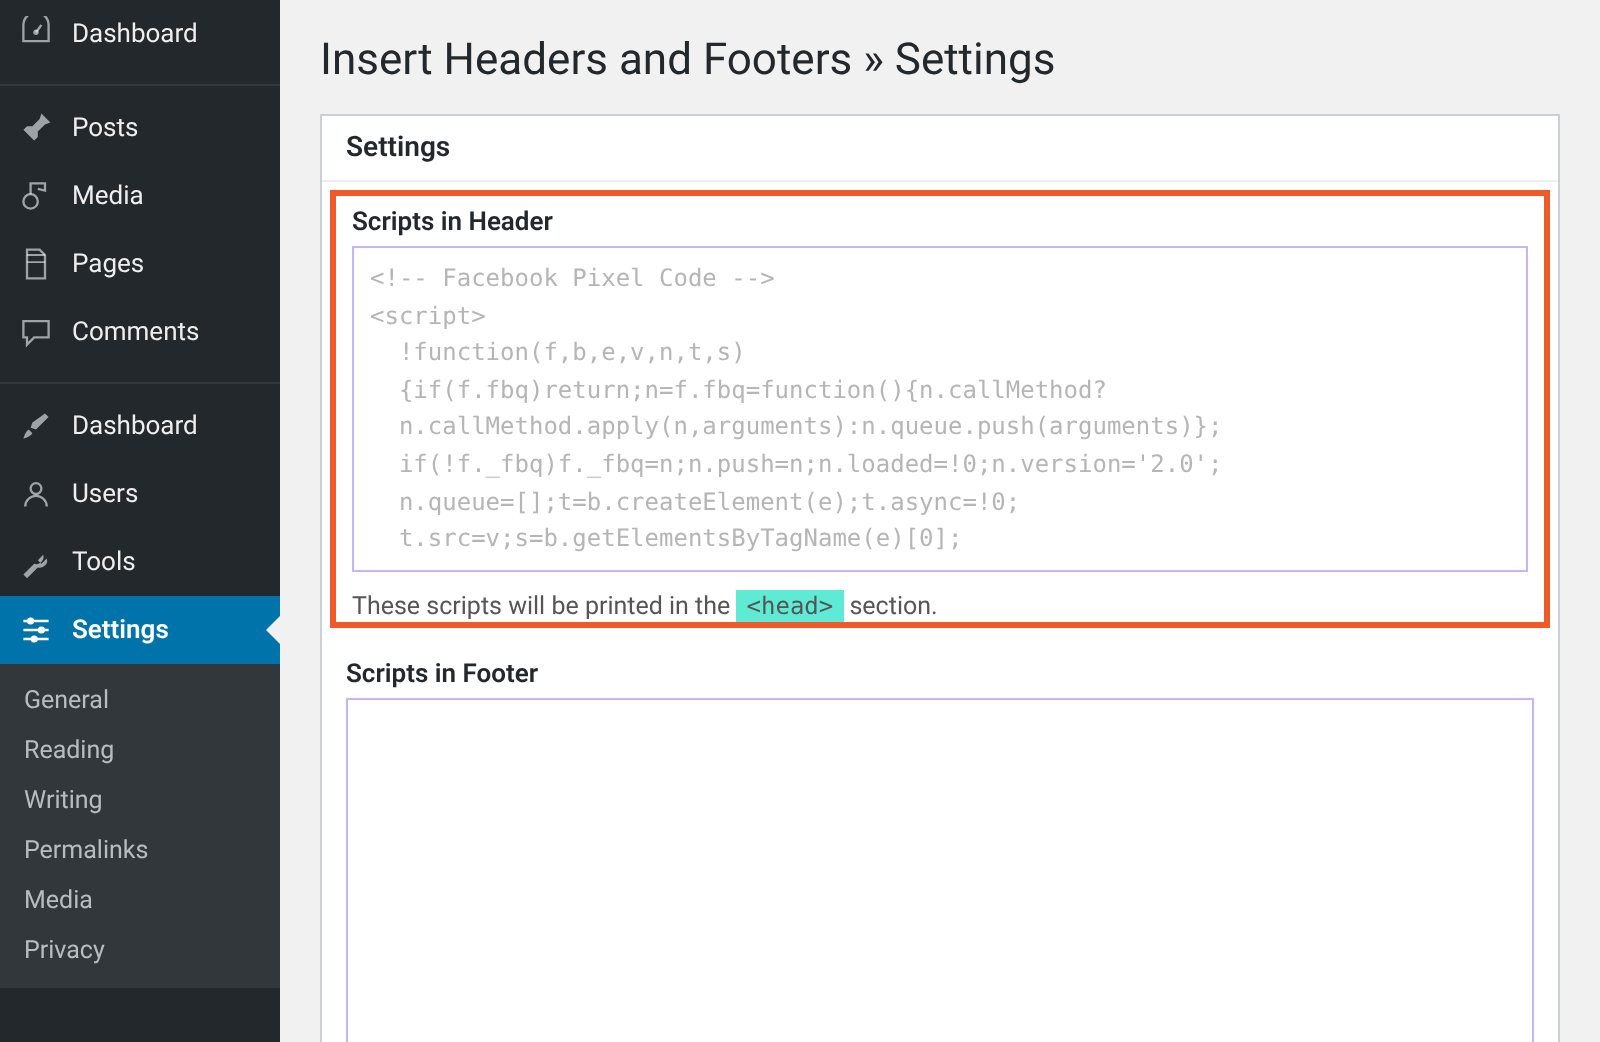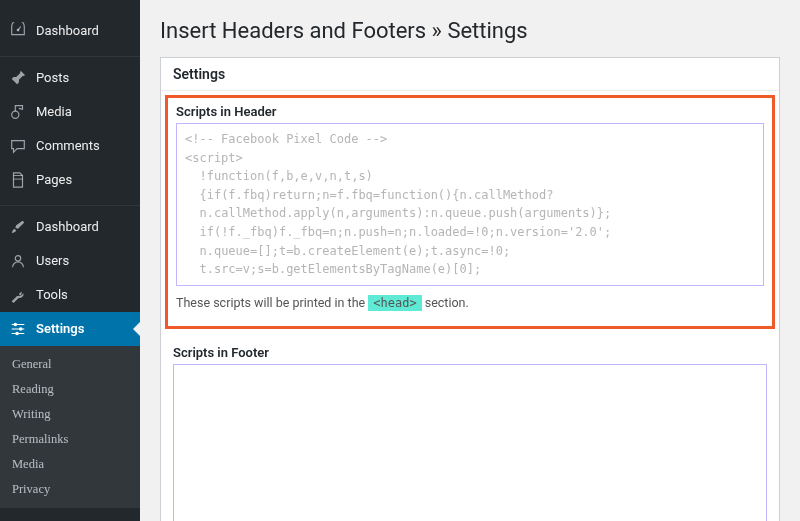--- a/index.html
+++ b/index.html
@@ -15,21 +15,20 @@
   }
   
   .sidebar {
     width: 140px;
     background: #23282d;
     color: #eee;
     font-size: 13px;
     display: flex;
     flex-direction: column;
     overflow-y: auto;
-    justify-content: center;
   }
   .menu-item {
     display: flex;
     align-items: center;
     padding: 7px 8px 7px 8px;
     color: #eee;
     cursor: pointer;
     position: relative;
   }
   .menu-item .icon {
@@ -59,21 +58,20 @@
   .menu-separator { height: 5px; border-bottom: 1px solid #32373c; margin: 4px 0; }
   .submenu {
     background: #32373c;
     padding: 6px 0;
   }
   .submenu-item {
     padding: 5px 12px;
     color: rgba(240,245,250,.7);
     font-size: 12.5px;
     cursor: pointer;
-    font-family: Liberation Serif, serif;
   }
   
   .main {
     flex: 1;
     padding: 10px 20px 20px 20px;
     overflow-y: auto;
   }
   h1.page-title {
     font-size: 22px;
     font-weight: 400;
@@ -119,21 +117,21 @@
     margin-top: 6px;
   }
   .helper code {
     background: #5eead4;
     padding: 1px 5px;
     font-family: Consolas, Monaco, monospace;
     font-size: 12px;
   }
   .header-field-highlight {
     border: 3px solid #f05a28;
-    padding: 6px 8px 16px;
+    padding: 6px 8px 0;
     margin: -6px -8px 16px -8px;
   }
 </style>
 </head>
 <body>
 
 <div class="sidebar">
   <div class="menu-item">
     <span class="icon">
         <svg viewBox="0 0 20 20">
@@ -158,33 +156,33 @@
         <svg viewBox="0 0 20 20">
           <circle cx="7" cy="13" r="4" fill="none" stroke="currentColor" stroke-width="1.3"></circle>
           <path d="M7 9V3h8v4l-4-1" stroke="currentColor" stroke-width="1.3" fill="none"></path>
         </svg>
       </span>
     <span>Media</span>
   </div>
   <div class="menu-item">
     <span class="icon">
         <svg viewBox="0 0 20 20">
-          <path d="M3 4h14v9H9l-4 4v-4H3z" fill="none" stroke="currentColor" stroke-width="1.3"></path>
-        </svg>
-      </span>
-    <span>Comments</span>
-  </div>
-  <div class="menu-item">
-    <span class="icon">
-        <svg viewBox="0 0 20 20">
           <path d="M5 2h7l3 3v13H5z" fill="none" stroke="currentColor" stroke-width="1.3"></path>
           <path d="M5 5h10M5 9h10" stroke="currentColor" stroke-width="1"></path>
         </svg>
       </span>
     <span>Pages</span>
+  </div>
+  <div class="menu-item">
+    <span class="icon">
+        <svg viewBox="0 0 20 20">
+          <path d="M3 4h14v9H9l-4 4v-4H3z" fill="none" stroke="currentColor" stroke-width="1.3"></path>
+        </svg>
+      </span>
+    <span>Comments</span>
   </div>
   <div class="menu-separator"></div>
   <div class="menu-item">
     <span class="icon">
         <svg viewBox="0 0 20 20">
           <path d="M15 3l2 2-7 7-3-1 1-3z"></path>
           <path d="M6 12c-2 1-3 5-3 5s4-1 5-3z"></path>
         </svg>
       </span>
     <span>Dashboard</span>

